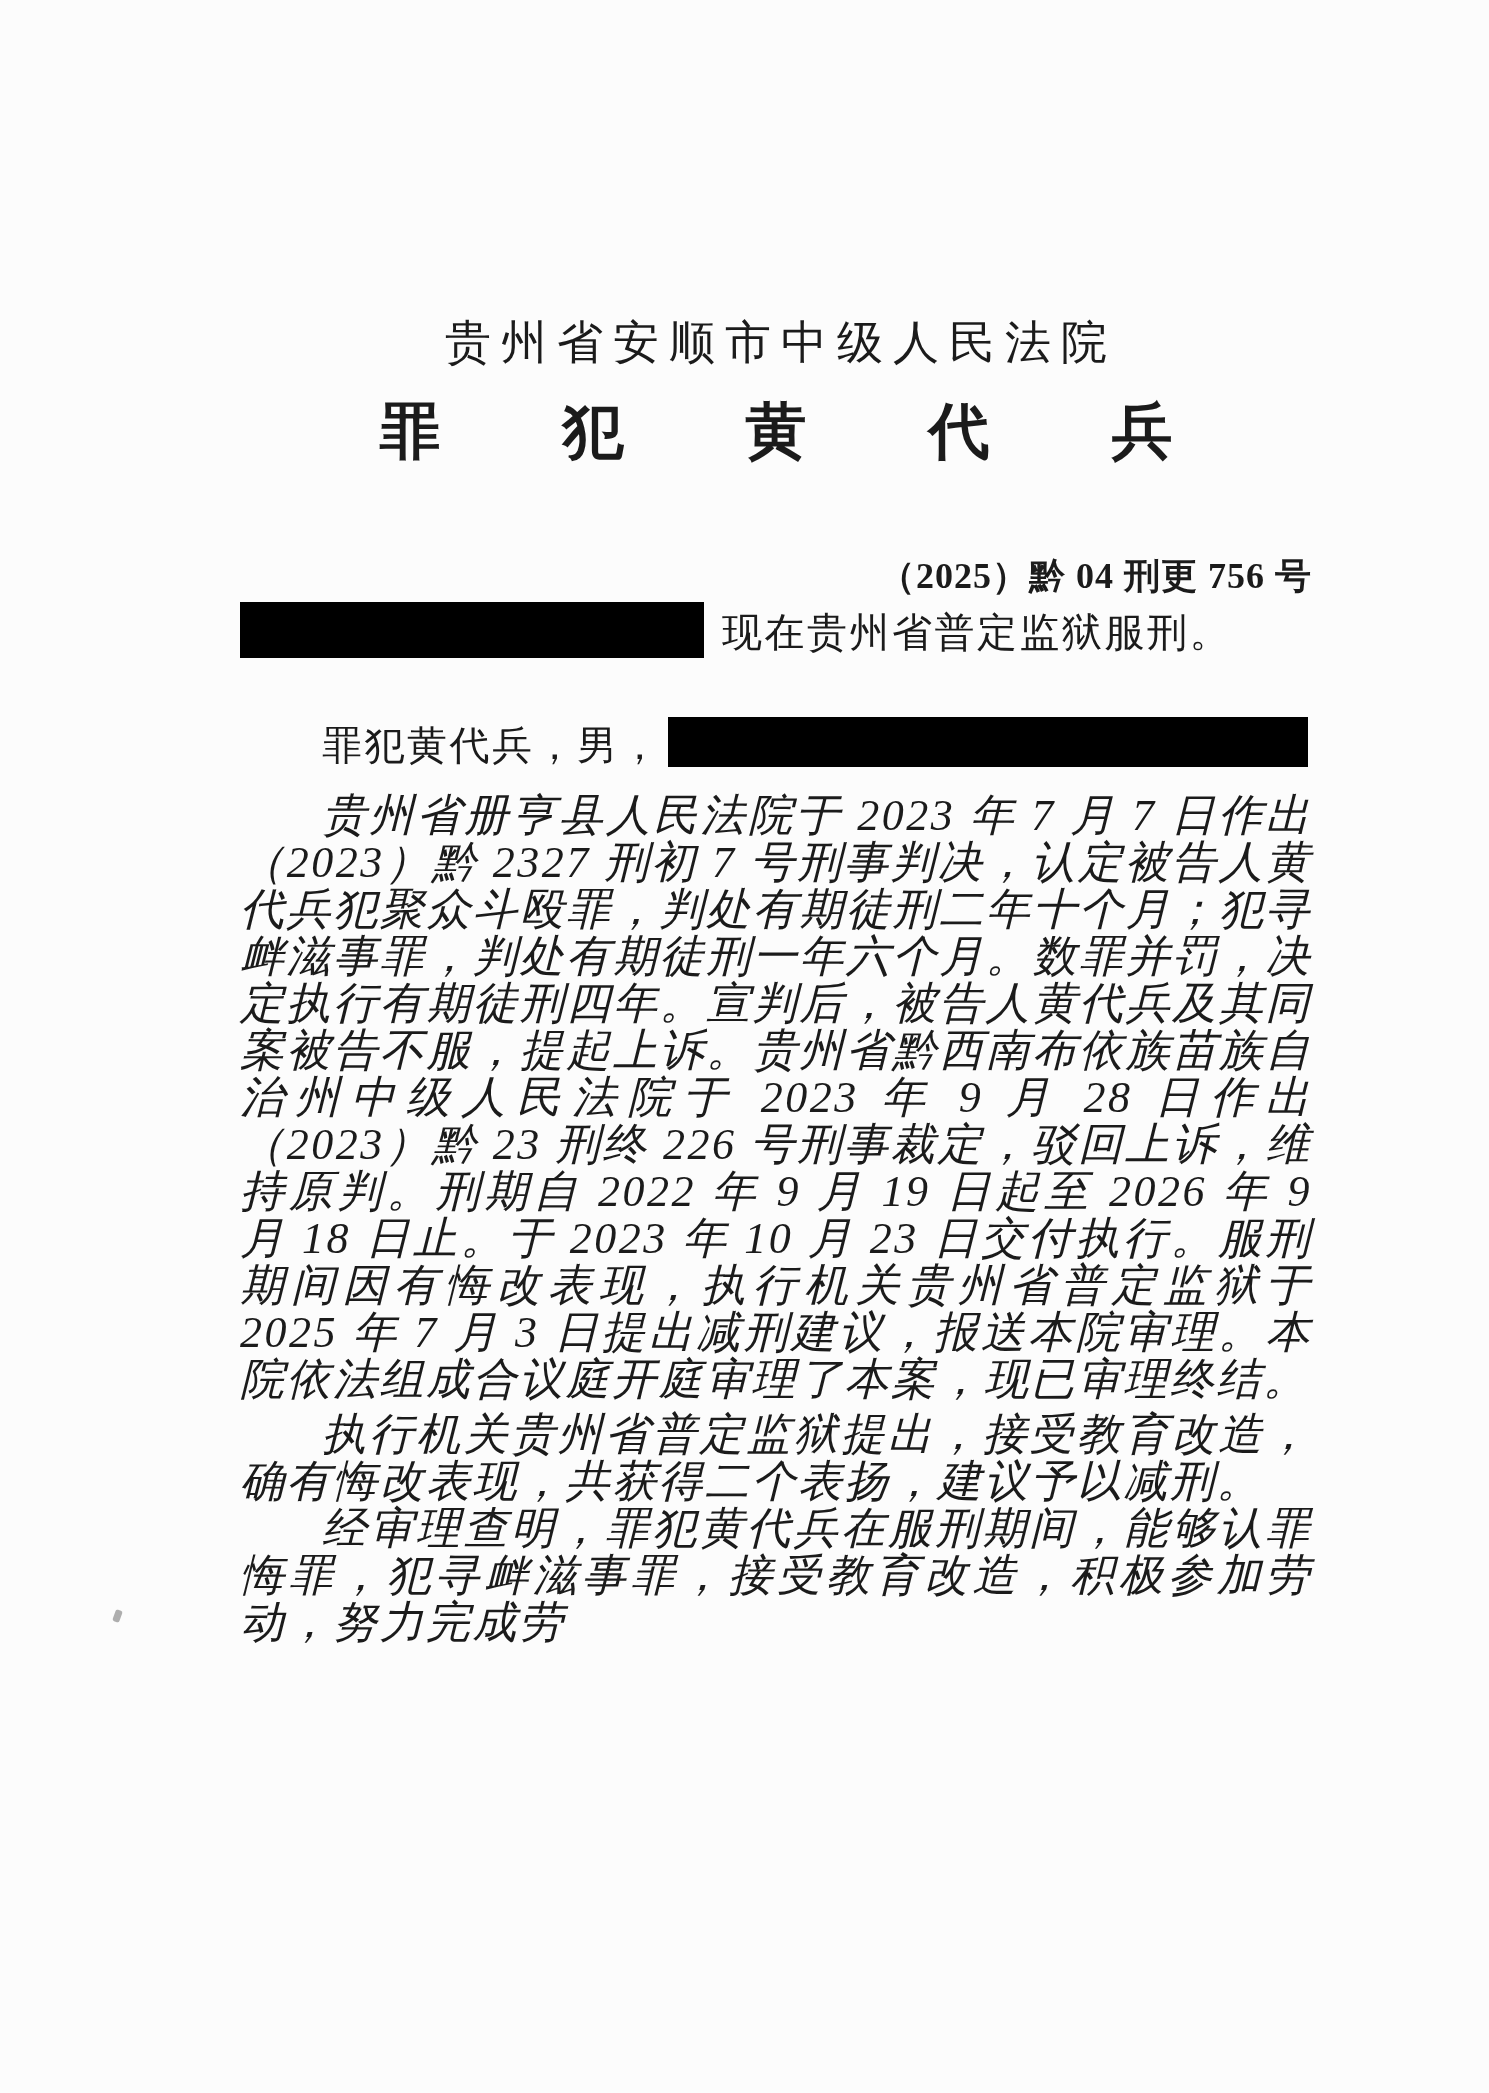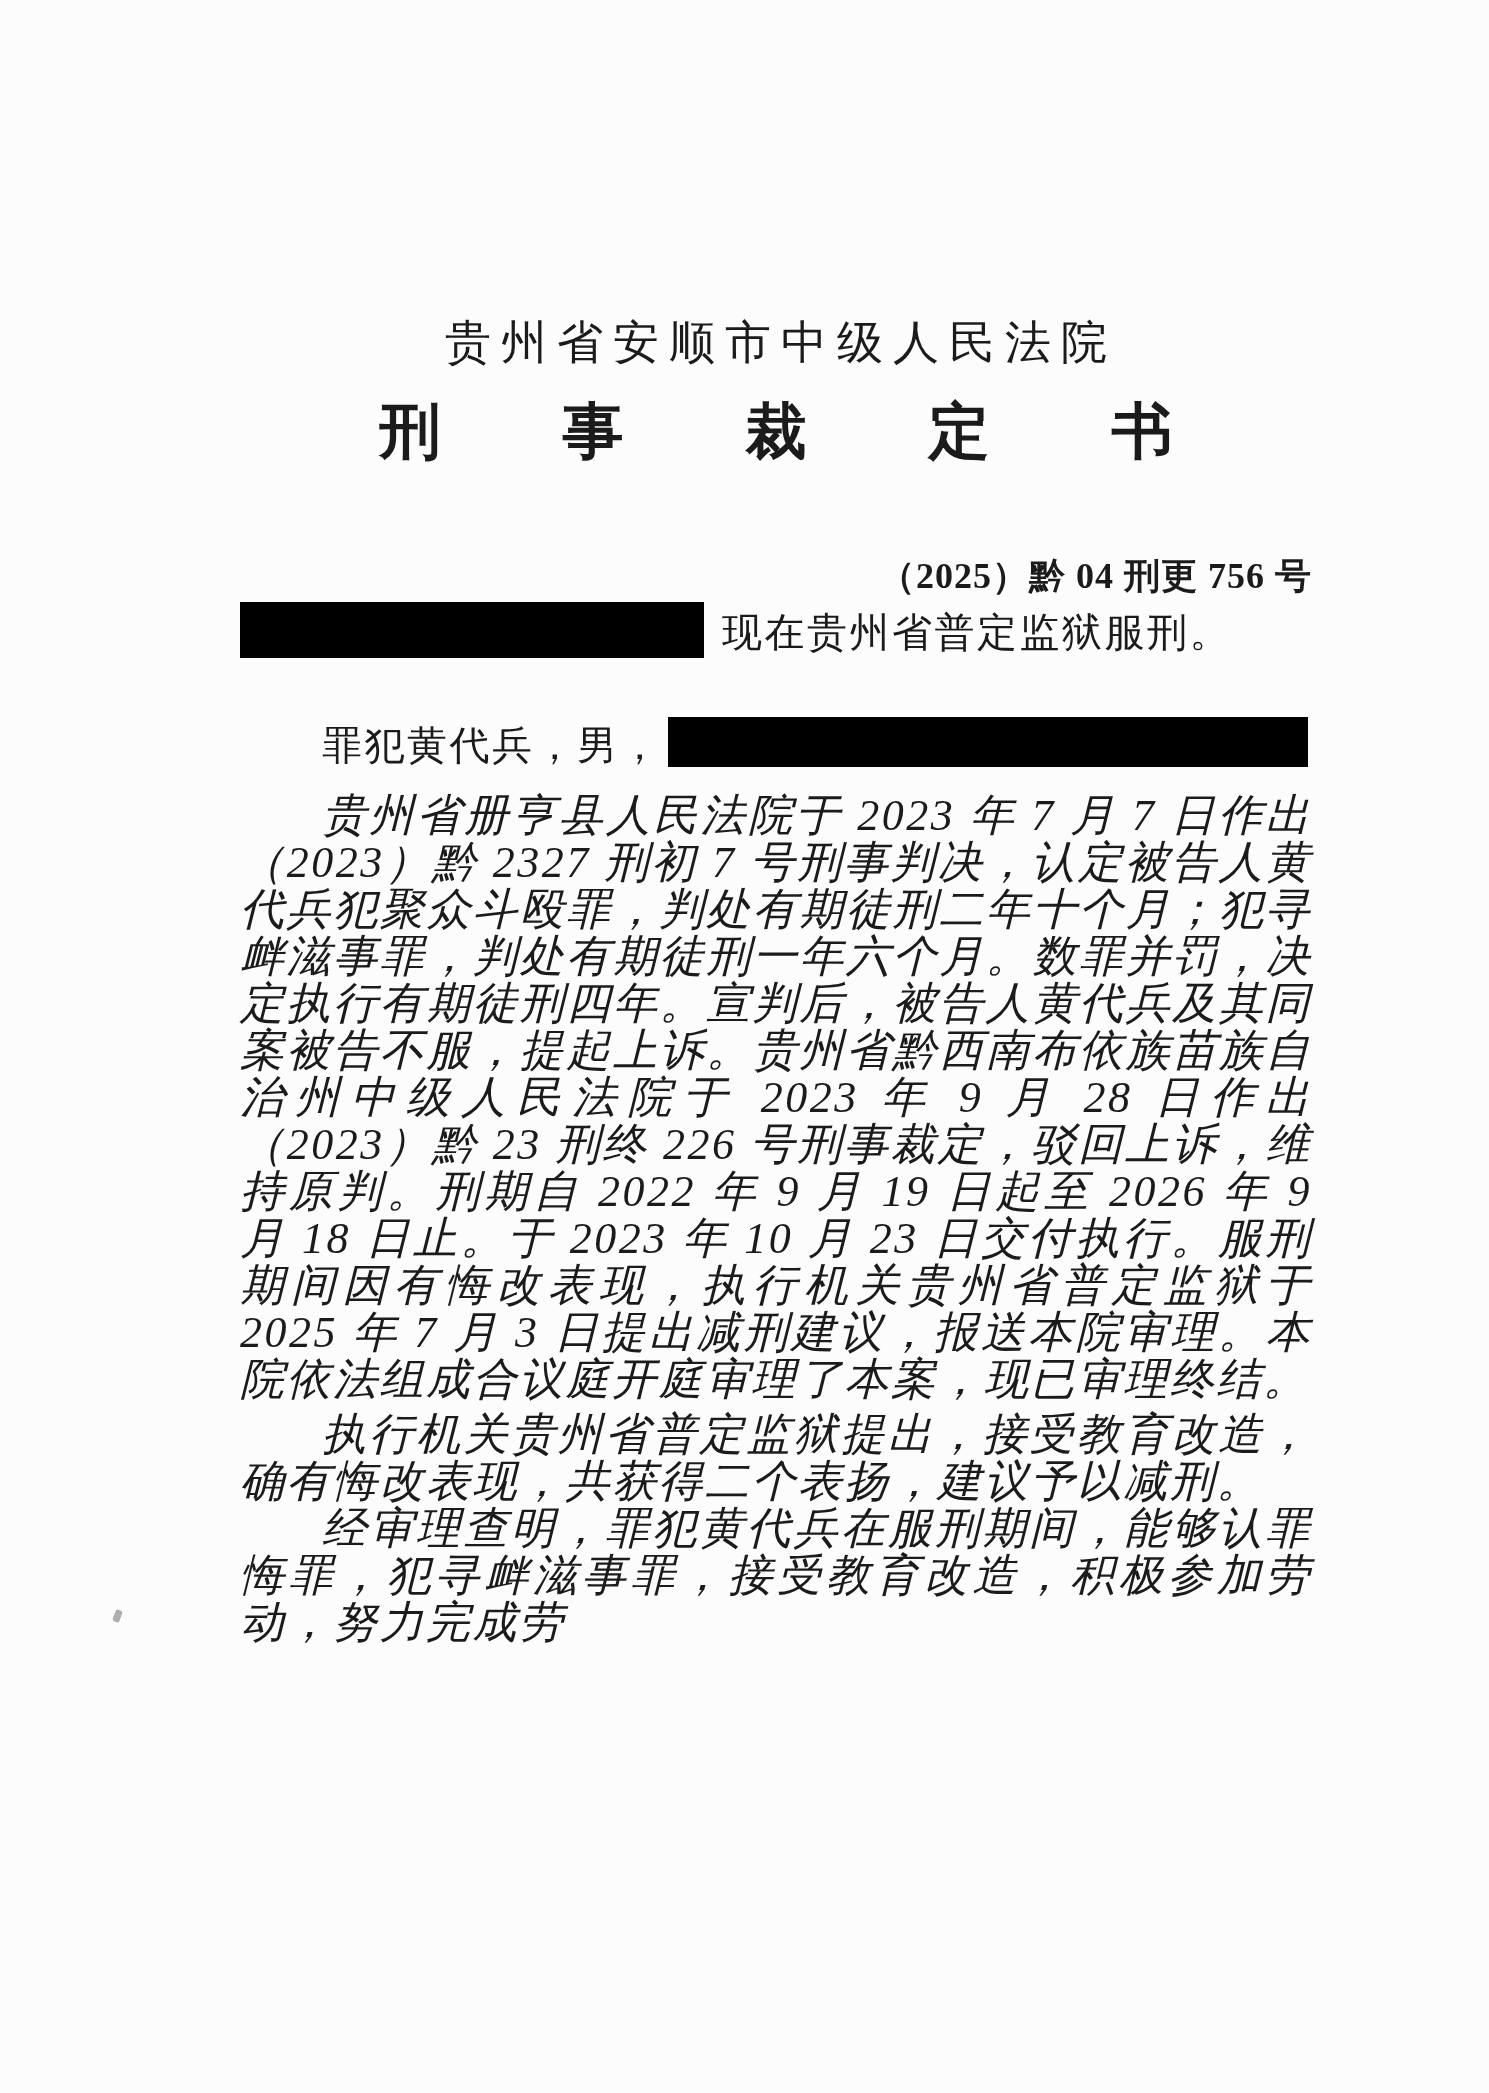--- a/index.html
+++ b/index.html
@@ -101,21 +101,21 @@
   }
 </style>
 </head>
 <body>
 
 <div class="page">
   <div class="content">
 
     <div class="court-name">贵州省安顺市中级人民法院</div>
 
-    <div class="doc-title">刑事裁定书</div>
+    <div class="doc-title">罪犯黄代兵</div>
 
     <div class="case-number">（2025）黔 04 刑更 756 号</div>
 
     <div class="party-line">
       <span class="redaction r2"></span><span>现在贵州省普定监狱服刑。</span>
     </div>
 
     <div class="party-line first">
       <span>罪犯黄代兵，男，</span><span class="redaction r1"></span>
     </div>

